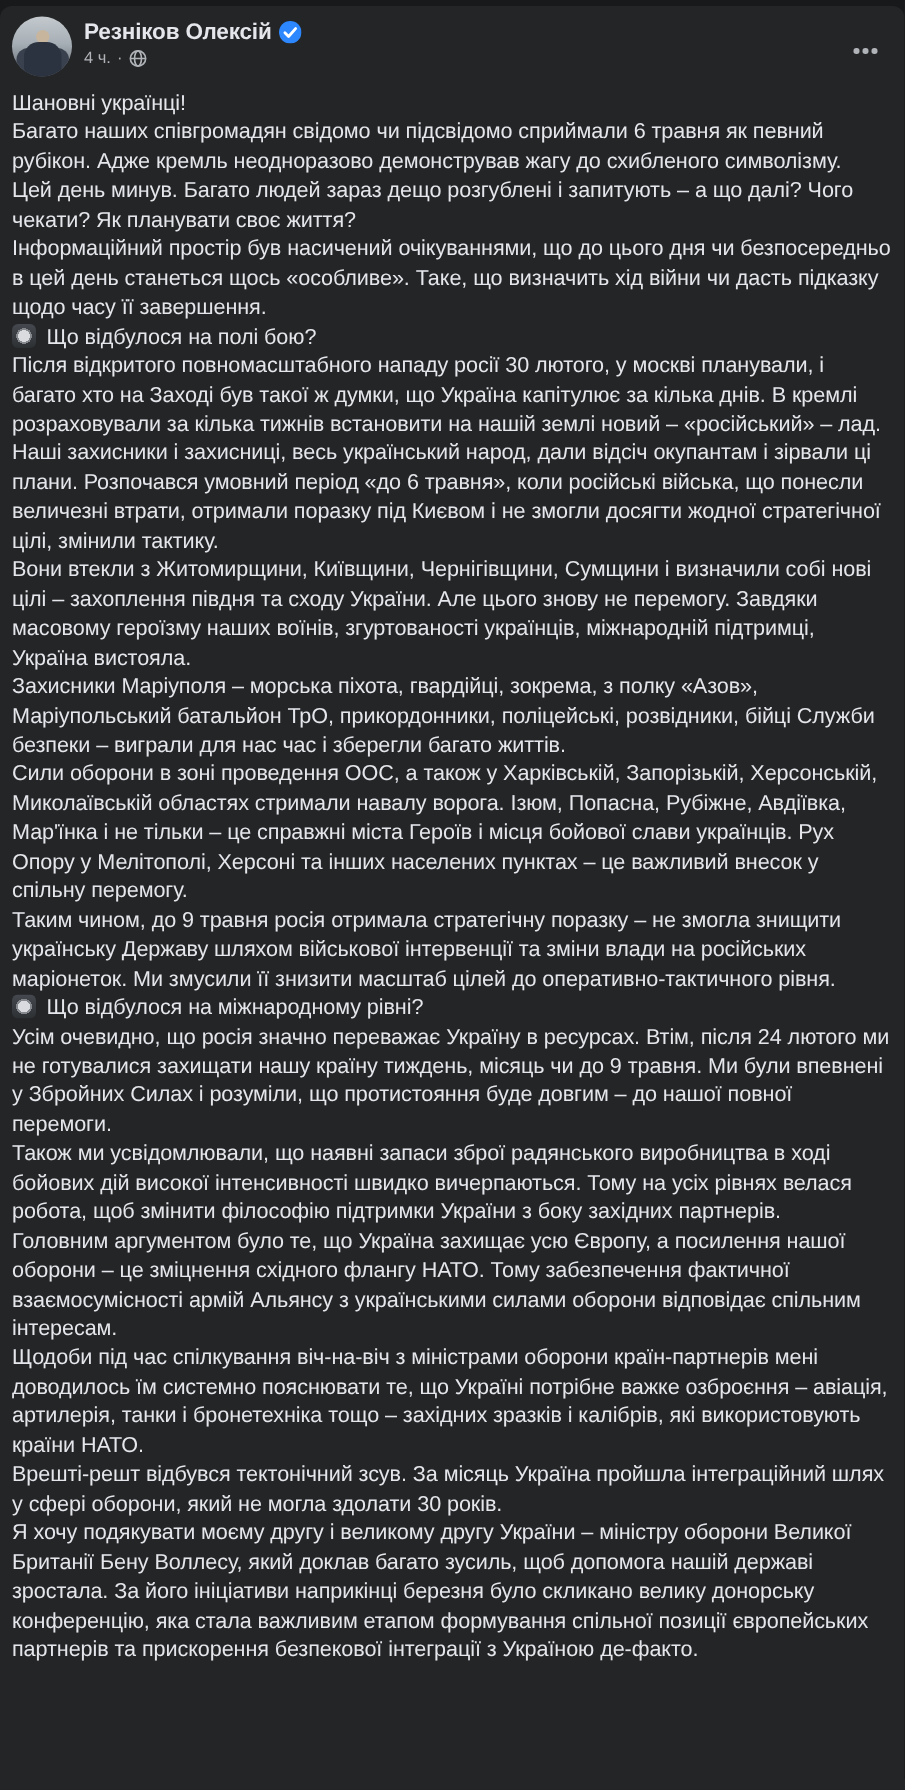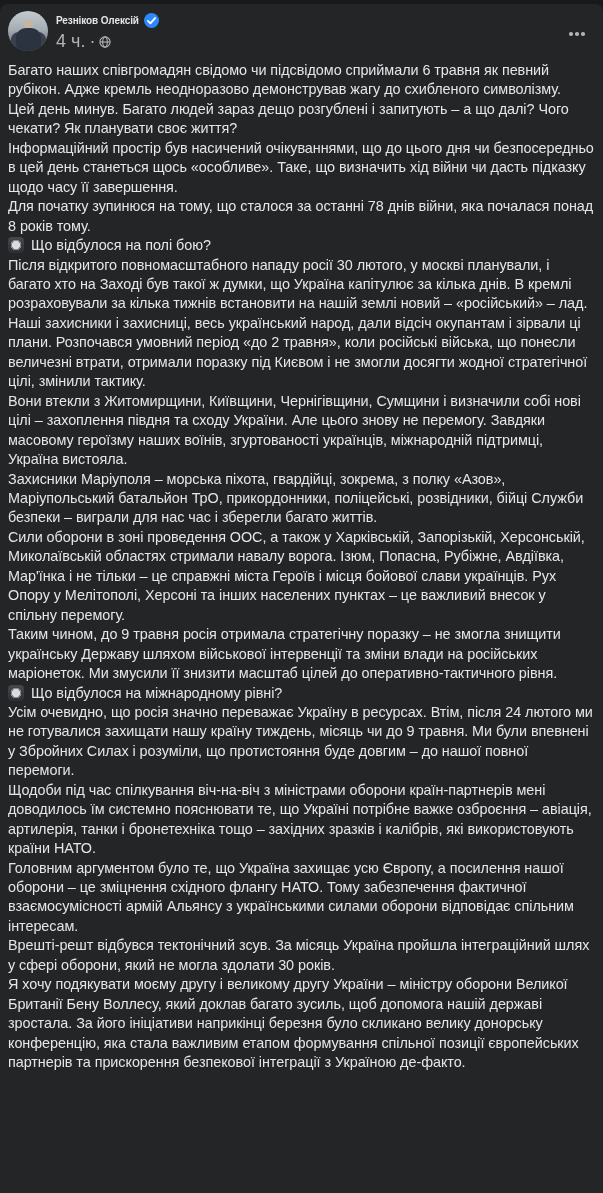--- a/index.html
+++ b/index.html
@@ -46,31 +46,31 @@
     position: absolute;
     left: 8px; top: 17px;
     width: 25px; height: 24px;
     border-radius: 40% 40% 30% 30%;
     background: #2c3340;
     box-shadow: -7px 2px 0 -2px #3a414e, 7px 2px 0 -2px #3a414e;
   }
   .header-info { margin-left: 8px; padding-top: 2px; }
   .name-row { display: flex; align-items: center; gap: 5px; }
   .author-name {
-    font-size: 10px;
+    font-size: 15px;
     font-weight: 700;
     color: #e4e6eb;
     letter-spacing: -0.1px;
     cursor: pointer;
   }
   .verified-badge { width: 15px; height: 15px; display: inline-block; }
   .meta-row {
     display: flex; align-items: center; gap: 4px;
     margin-top: 3px;
-    font-size: 18px;
+    font-size: 11px;
     color: #b0b3b8;
   }
   .globe-icon { width: 12px; height: 12px; display: inline-block; }
   .more-btn {
     position: absolute;
     right: 10px; top: 14px;
     width: 32px; height: 32px;
     border-radius: 50%;
     display: flex; align-items: center; justify-content: center; gap: 2.5px;
     cursor: pointer;
@@ -129,32 +129,33 @@
     </div>
 
     <div class="more-btn">
       <i></i>
       <i></i>
       <i></i>
     </div>
   </div>
 
   <div class="post-text">
+      <div class="para">Шановні українці!</div>
       <div class="para">Багато наших співгромадян свідомо чи підсвідомо сприймали 6 травня як певний рубікон. Адже кремль неодноразово демонстрував жагу до схибленого символізму.</div>
       <div class="para">Цей день минув. Багато людей зараз дещо розгублені і запитують – а що далі? Чого чекати? Як планувати своє життя?</div>
       <div class="para">Інформаційний простір був насичений очікуваннями, що до цього дня чи безпосередньо в цей день станеться щось «особливе». Таке, що визначить хід війни чи дасть підказку щодо часу її завершення.</div>
-      <div class="para">Для початку зупинюся на тому, що сталося за останні 78 днів війни, яка почалася понад 8 років тому.</div>
       <div class="para"><span class="radio-emoji"></span>Що відбулося на полі бою?</div>
       <div class="para">Після відкритого повномасштабного нападу росії 30 лютого, у москві планували, і багато хто на Заході був такої ж думки, що Україна капітулює за кілька днів. В кремлі розраховували за кілька тижнів встановити на нашій землі новий – «російський» – лад.</div>
-      <div class="para">Наші захисники і захисниці, весь український народ, дали відсіч окупантам і зірвали ці плани. Розпочався умовний період «до 2 травня», коли російські війська, що понесли величезні втрати, отримали поразку під Києвом і не змогли досягти жодної стратегічної цілі, змінили тактику.</div>
+      <div class="para">Наші захисники і захисниці, весь український народ, дали відсіч окупантам і зірвали ці плани. Розпочався умовний період «до 6 травня», коли російські війська, що понесли величезні втрати, отримали поразку під Києвом і не змогли досягти жодної стратегічної цілі, змінили тактику.</div>
       <div class="para">Вони втекли з Житомирщини, Київщини, Чернігівщини, Сумщини і визначили собі нові цілі – захоплення півдня та сходу України. Але цього знову не перемогу. Завдяки масовому героїзму наших воїнів, згуртованості українців, міжнародній підтримці, Україна вистояла.</div>
       <div class="para">Захисники Маріуполя – морська піхота, гвардійці, зокрема, з полку «Азов», Маріупольський батальйон ТрО, прикордонники, поліцейські, розвідники, бійці Служби безпеки – виграли для нас час і зберегли багато життів.</div>
       <div class="para">Сили оборони в зоні проведення ООС, а також у Харківській, Запорізькій, Херсонській, Миколаївській областях стримали навалу ворога. Ізюм, Попасна, Рубіжне, Авдіївка, Мар'їнка і не тільки – це справжні міста Героїв і місця бойової слави українців. Рух Опору у Мелітополі, Херсоні та інших населених пунктах – це важливий внесок у спільну перемогу.</div>
       <div class="para">Таким чином, до 9 травня росія отримала стратегічну поразку – не змогла знищити українську Державу шляхом військової інтервенції та зміни влади на російських маріонеток. Ми змусили її знизити масштаб цілей до оперативно-тактичного рівня.</div>
       <div class="para"><span class="radio-emoji"></span>Що відбулося на міжнародному рівні?</div>
       <div class="para">Усім очевидно, що росія значно переважає Україну в ресурсах. Втім, після 24 лютого ми не готувалися захищати нашу країну тиждень, місяць чи до 9 травня. Ми були впевнені у Збройних Силах і розуміли, що протистояння буде довгим – до нашої повної перемоги.</div>
+      <div class="para">Також ми усвідомлювали, що наявні запаси зброї радянського виробництва в ході бойових дій високої інтенсивності швидко вичерпаються. Тому на усіх рівнях велася робота, щоб змінити філософію підтримки України з боку західних партнерів.</div>
+      <div class="para">Головним аргументом було те, що Україна захищає усю Європу, а посилення нашої оборони – це зміцнення східного флангу НАТО. Тому забезпечення фактичної взаємосумісності армій Альянсу з українськими силами оборони відповідає спільним інтересам.</div>
       <div class="para">Щодоби під час спілкування віч-на-віч з міністрами оборони країн-партнерів мені доводилось їм системно пояснювати те, що Україні потрібне важке озброєння – авіація, артилерія, танки і бронетехніка тощо – західних зразків і калібрів, які використовують країни НАТО.</div>
-      <div class="para">Головним аргументом було те, що Україна захищає усю Європу, а посилення нашої оборони – це зміцнення східного флангу НАТО. Тому забезпечення фактичної взаємосумісності армій Альянсу з українськими силами оборони відповідає спільним інтересам.</div>
       <div class="para">Врешті-решт відбувся тектонічний зсув. За місяць Україна пройшла інтеграційний шлях у сфері оборони, який не могла здолати 30 років.</div>
       <div class="para">Я хочу подякувати моєму другу і великому другу України – міністру оборони Великої Британії Бену Воллесу, який доклав багато зусиль, щоб допомога нашій державі зростала. За його ініціативи наприкінці березня було скликано велику донорську конференцію, яка стала важливим етапом формування спільної позиції європейських партнерів та прискорення безпекової інтеграції з Україною де-факто.</div>
     </div>
 
 </div>
 
 </body></html>

